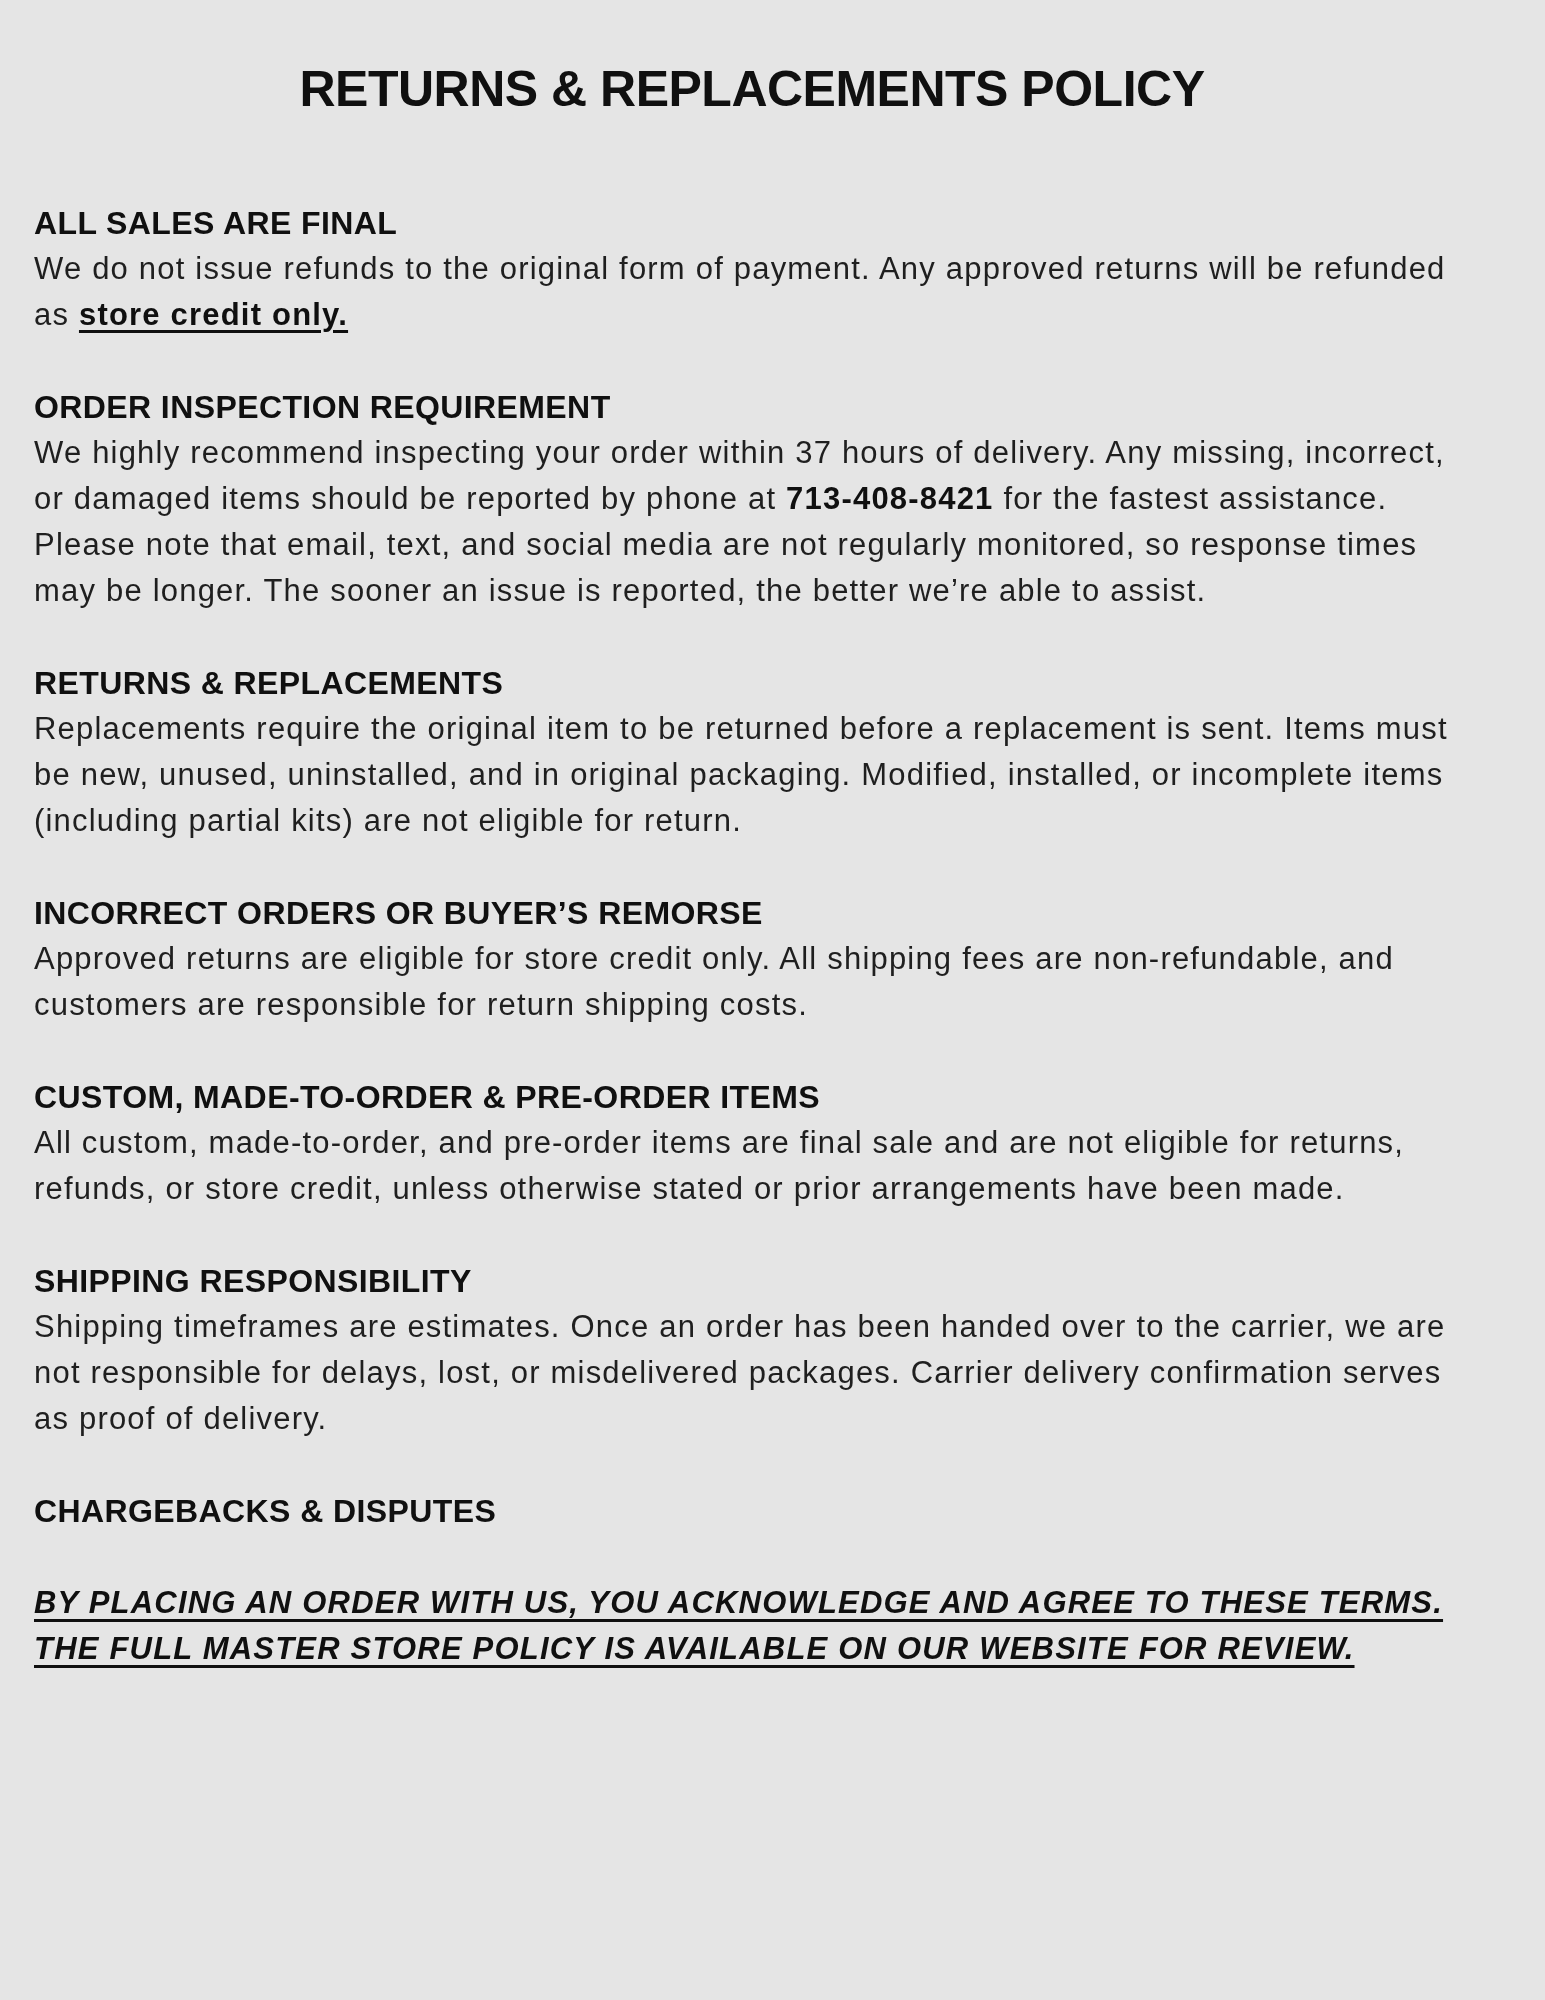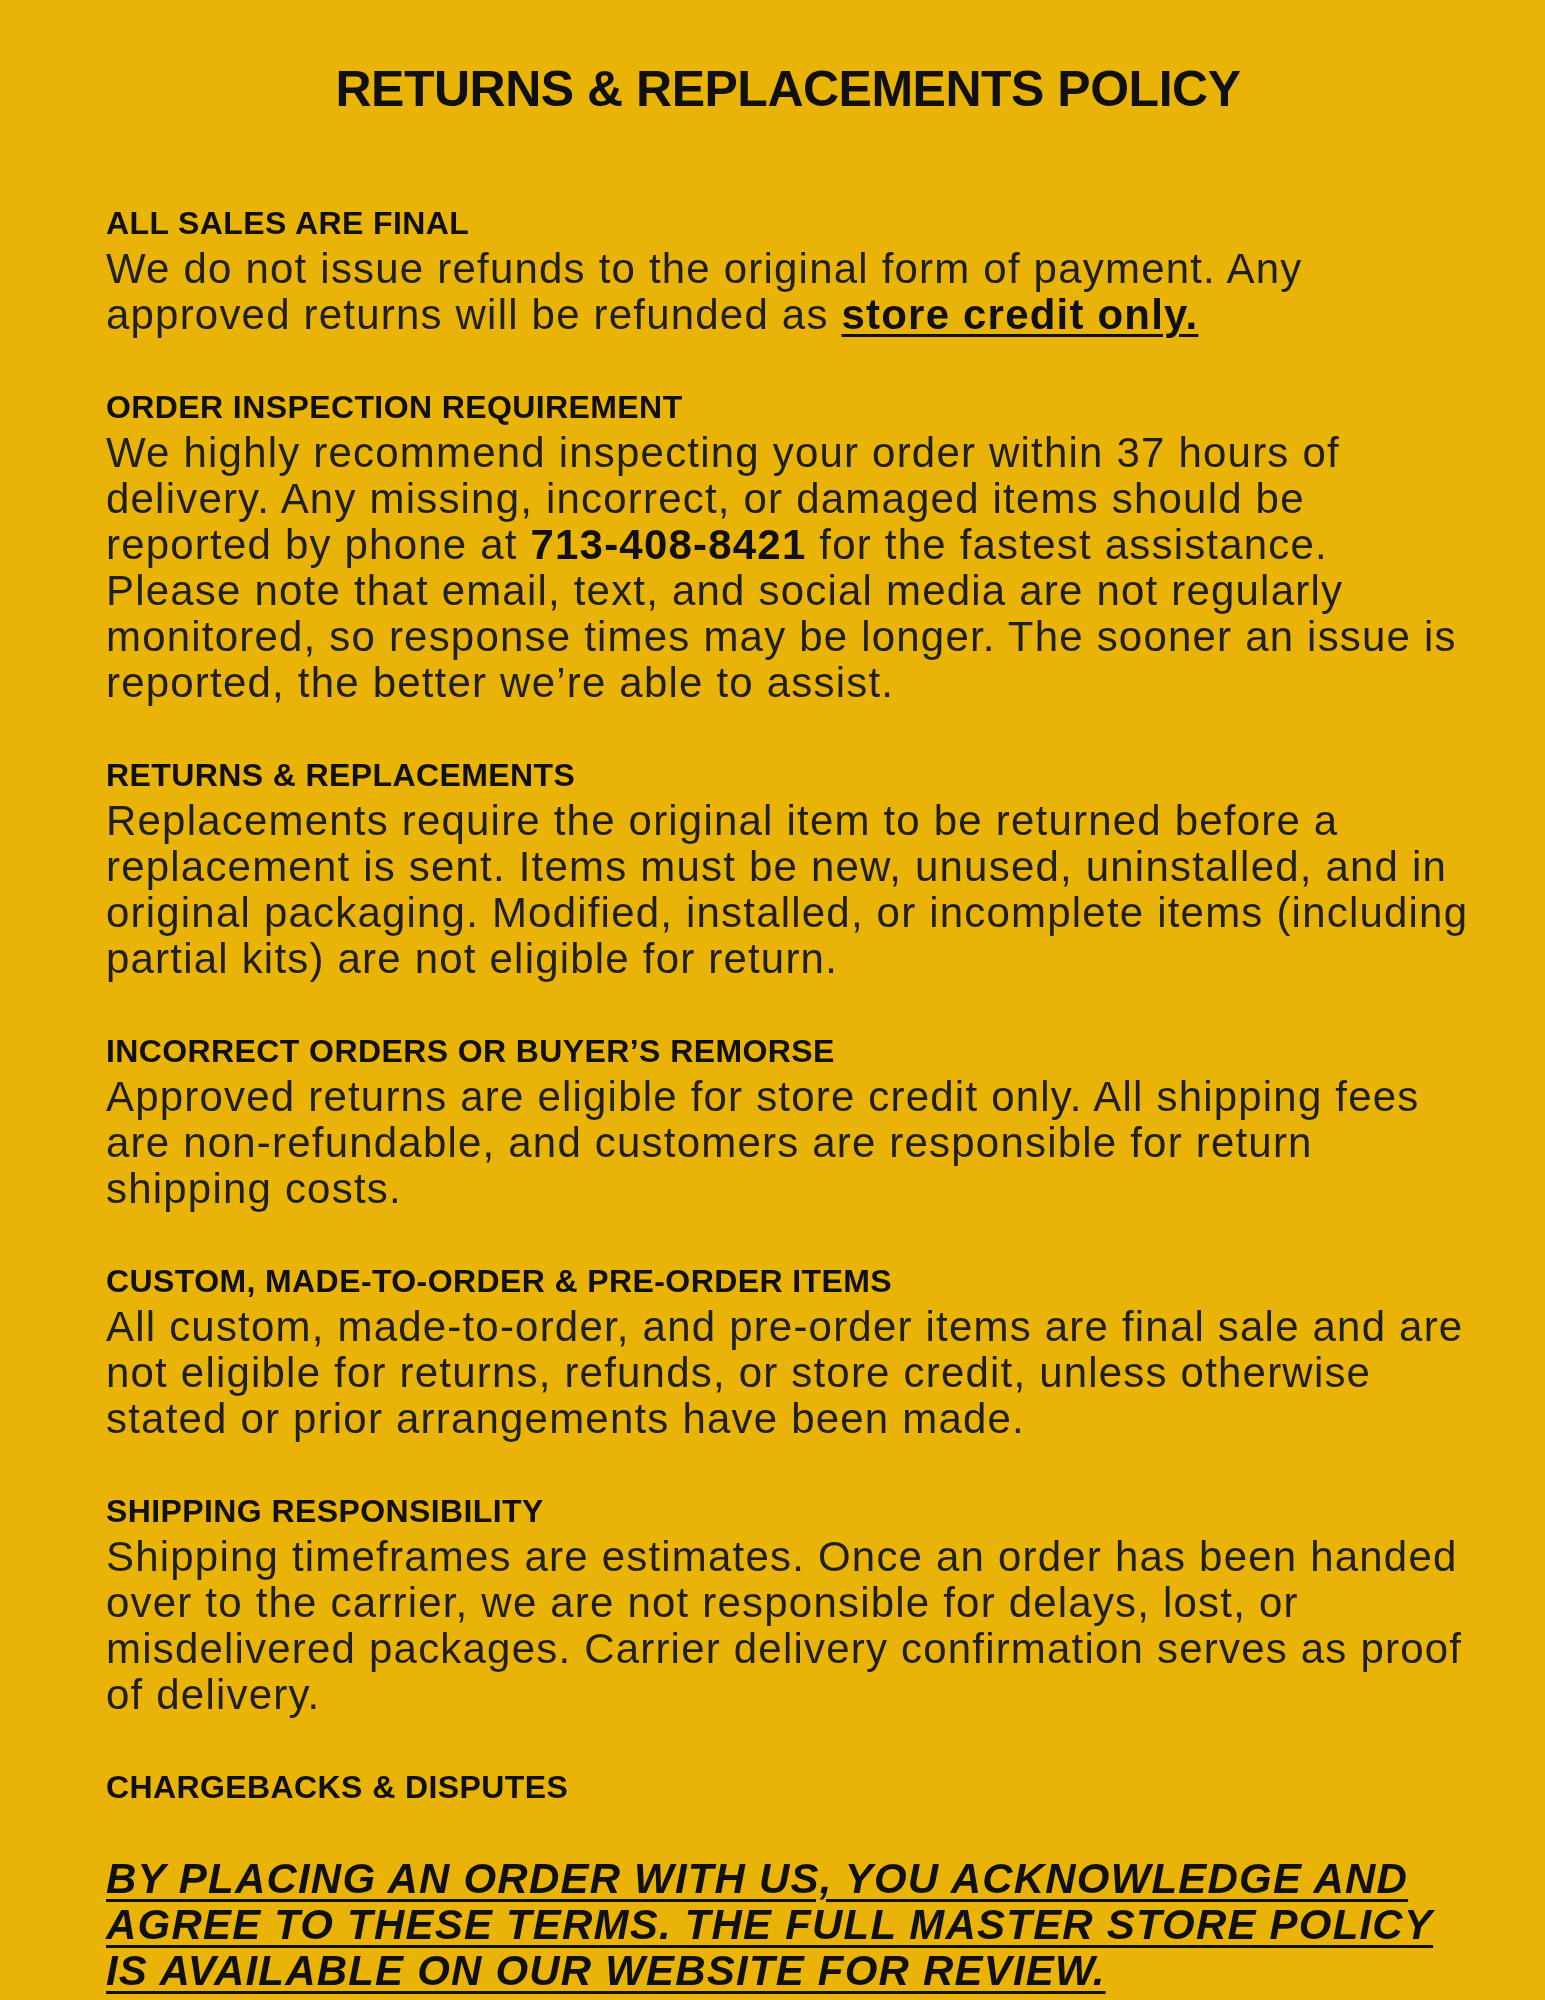--- a/index.html
+++ b/index.html
@@ -2,22 +2,22 @@
 <html><head>
 <meta charset="utf-8">
 <style>
   * { margin: 0; padding: 0; box-sizing: border-box; }
   html, body { background: #ffffff; }
 
   .page {
     position: relative;
     width: 1545px;
     height: 2000px;
-    background: #eab308;
-    padding: 56px 75px 0 106px;
+    background: #e5e5e5;
+    padding: 56px 75px 0 34px;
     font-family: "Liberation Sans", sans-serif;
     color: #1f1f1f;
     overflow: hidden;
   }
 
   .doc-title {
     font-size: 50px;
     line-height: 66px;
     font-weight: 700;
     text-align: center;
@@ -31,21 +31,21 @@
   .policy-section h2 {
     font-size: 32px;
     line-height: 46px;
     font-weight: 700;
     letter-spacing: 0.4px;
     color: #101010;
   }
 
   .policy-section p,
   .footer-notice {
-    font-size: 42px;
+    font-size: 31px;
     line-height: 46px;
     font-weight: 400;
     letter-spacing: 1.2px;
     color: #1f1f1f;
   }
 
   .seg-bold { font-weight: 700; color: #101010; }
 
   .seg-bold-underline {
     font-weight: 700;

